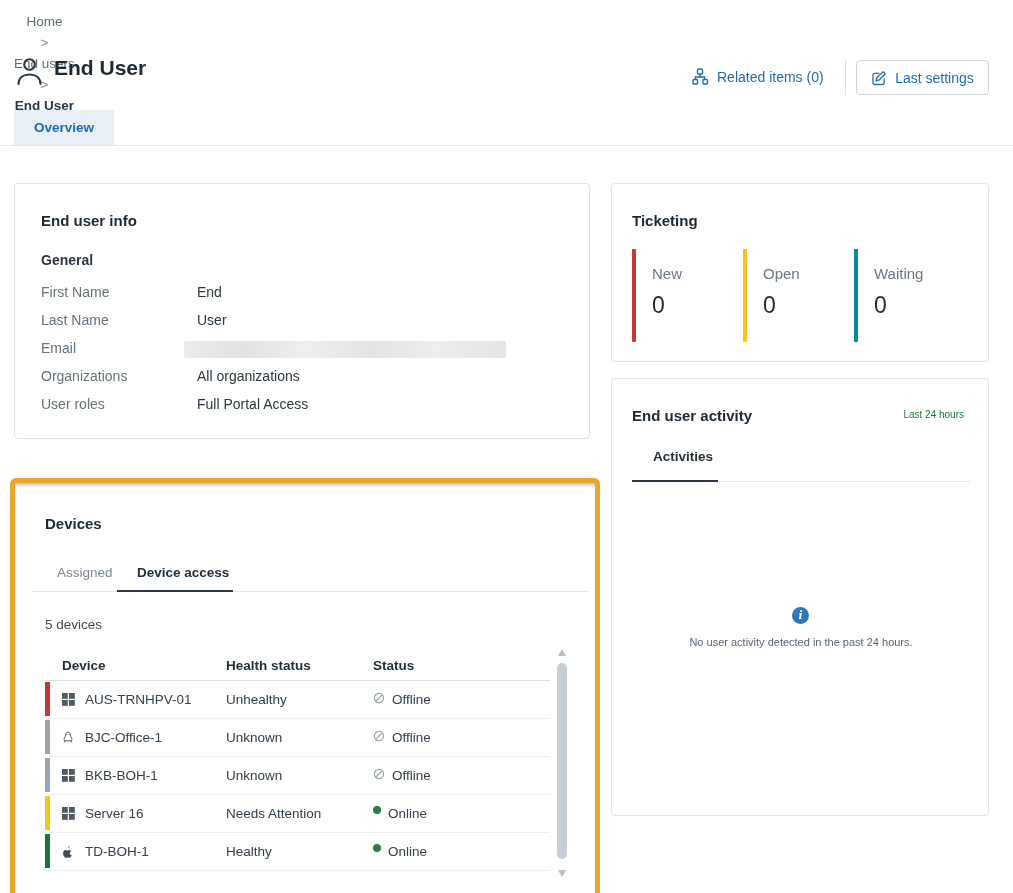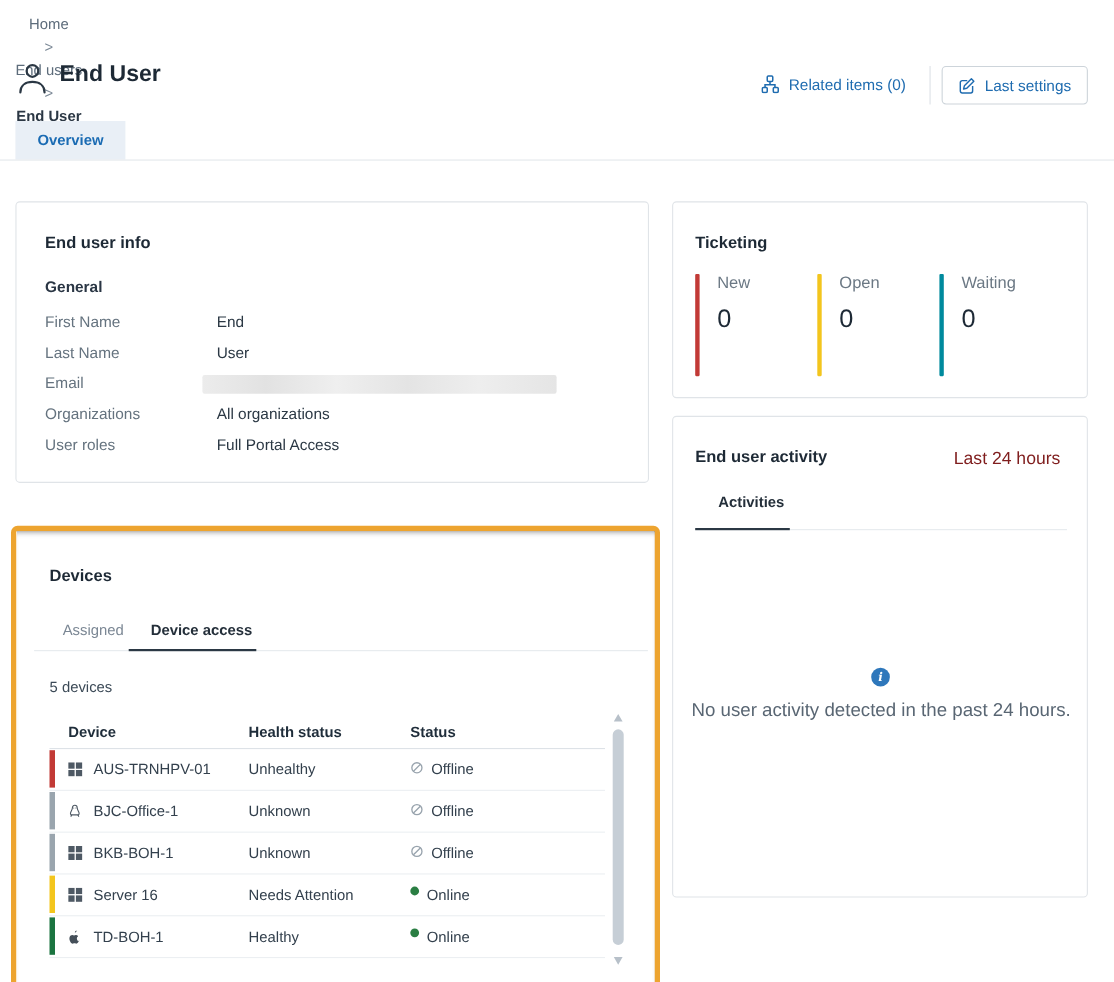--- a/index.html
+++ b/index.html
@@ -51,37 +51,37 @@
   .redacted-box {
     width:322px; height:17px; border-radius:2px; margin-left:-13px; margin-top:1px;
     background:linear-gradient(90deg,#ececec 0%,#e2e2e2 18%,#efefef 38%,#e4e4e4 58%,#eeeeee 78%,#e5e5e5 100%);
   }
 
   
   .ticketing-card { left:611px; top:183px; width:378px; height:179px; }
   .ticket-title { left:20px; top:28px; }
   .stat { position:absolute; top:65px; height:93px; display:flex; }
   .stat-bar { width:4px; height:93px; border-radius:1px; }
-  .stat-body { margin-left:16px; }
+  .stat-body { margin-left:16px;margin-top:16px; }
   .stat-label { font-size:15px; color:#6b7884; }
   .stat-value { font-size:23px; color:#1d2935; font-weight:500; margin-top:10px; }
 
   
   .activity-card { left:611px; top:378px; width:378px; height:438px; }
   .activity-title { left:20px; top:28px; }
-  .activity-period { right:24px; top:30px; font-size:16px; color:#7f1d1d; }
+  .activity-period { right:24px; top:30px; font-size:10px; color:#15803d; }
   .activity-tab { left:41px; top:70px; font-size:13.5px; font-weight:600; color:#242f3a; cursor:pointer; }
   .activity-tabline { left:20px; top:102px; width:338px; height:1px; background:#e6eaee; }
   .activity-tab-active { left:20px; top:101px; width:86px; height:2px; background:#2b3844; }
   .info-badge {
     left:180px; top:228px; width:17px; height:17px; border-radius:50%;
     background:#2e77bb; color:#fff; font-size:11px; font-weight:700;
     display:flex; align-items:center; justify-content:center; font-family:"DejaVu Serif",serif; font-style:italic;
   }
-  .activity-empty { left:0; top:257px; width:378px; text-align:center; font-size:17px; color:#596673; }
+  .activity-empty { left:0; top:257px; width:378px; text-align:center; font-size:11px; color:#596673; }
 
   
   .devices-outer {
     left:10px; top:447px; width:590px; height:437px;
     border:5px solid #eda42f; border-radius:6px; background:#fff;margin-top:31px;
   }
   .devices-inner { width:100%; height:100%; box-shadow:inset 0 4px 5px -3px rgba(90,90,90,.55); position:relative; background:#fff; }
   .devices-title { left:30px; top:32px; }
   .dev-tab-assigned { left:42px; top:82px; font-size:13.5px; color:#7b8794; cursor:pointer; }
   .dev-tab-access { left:122px; top:82px; font-size:13.5px; font-weight:600; color:#242f3a; cursor:pointer; }

